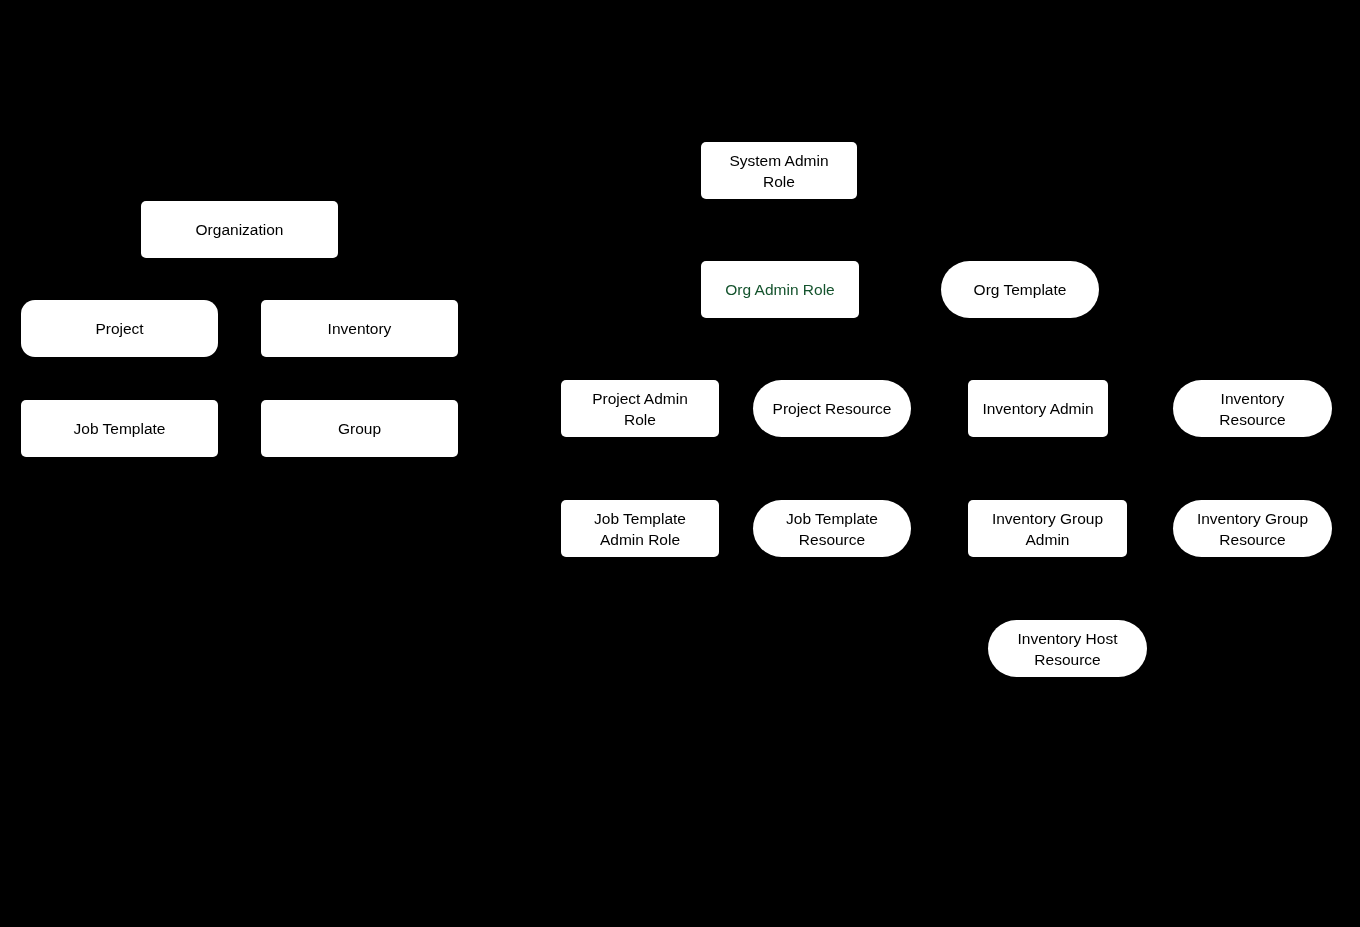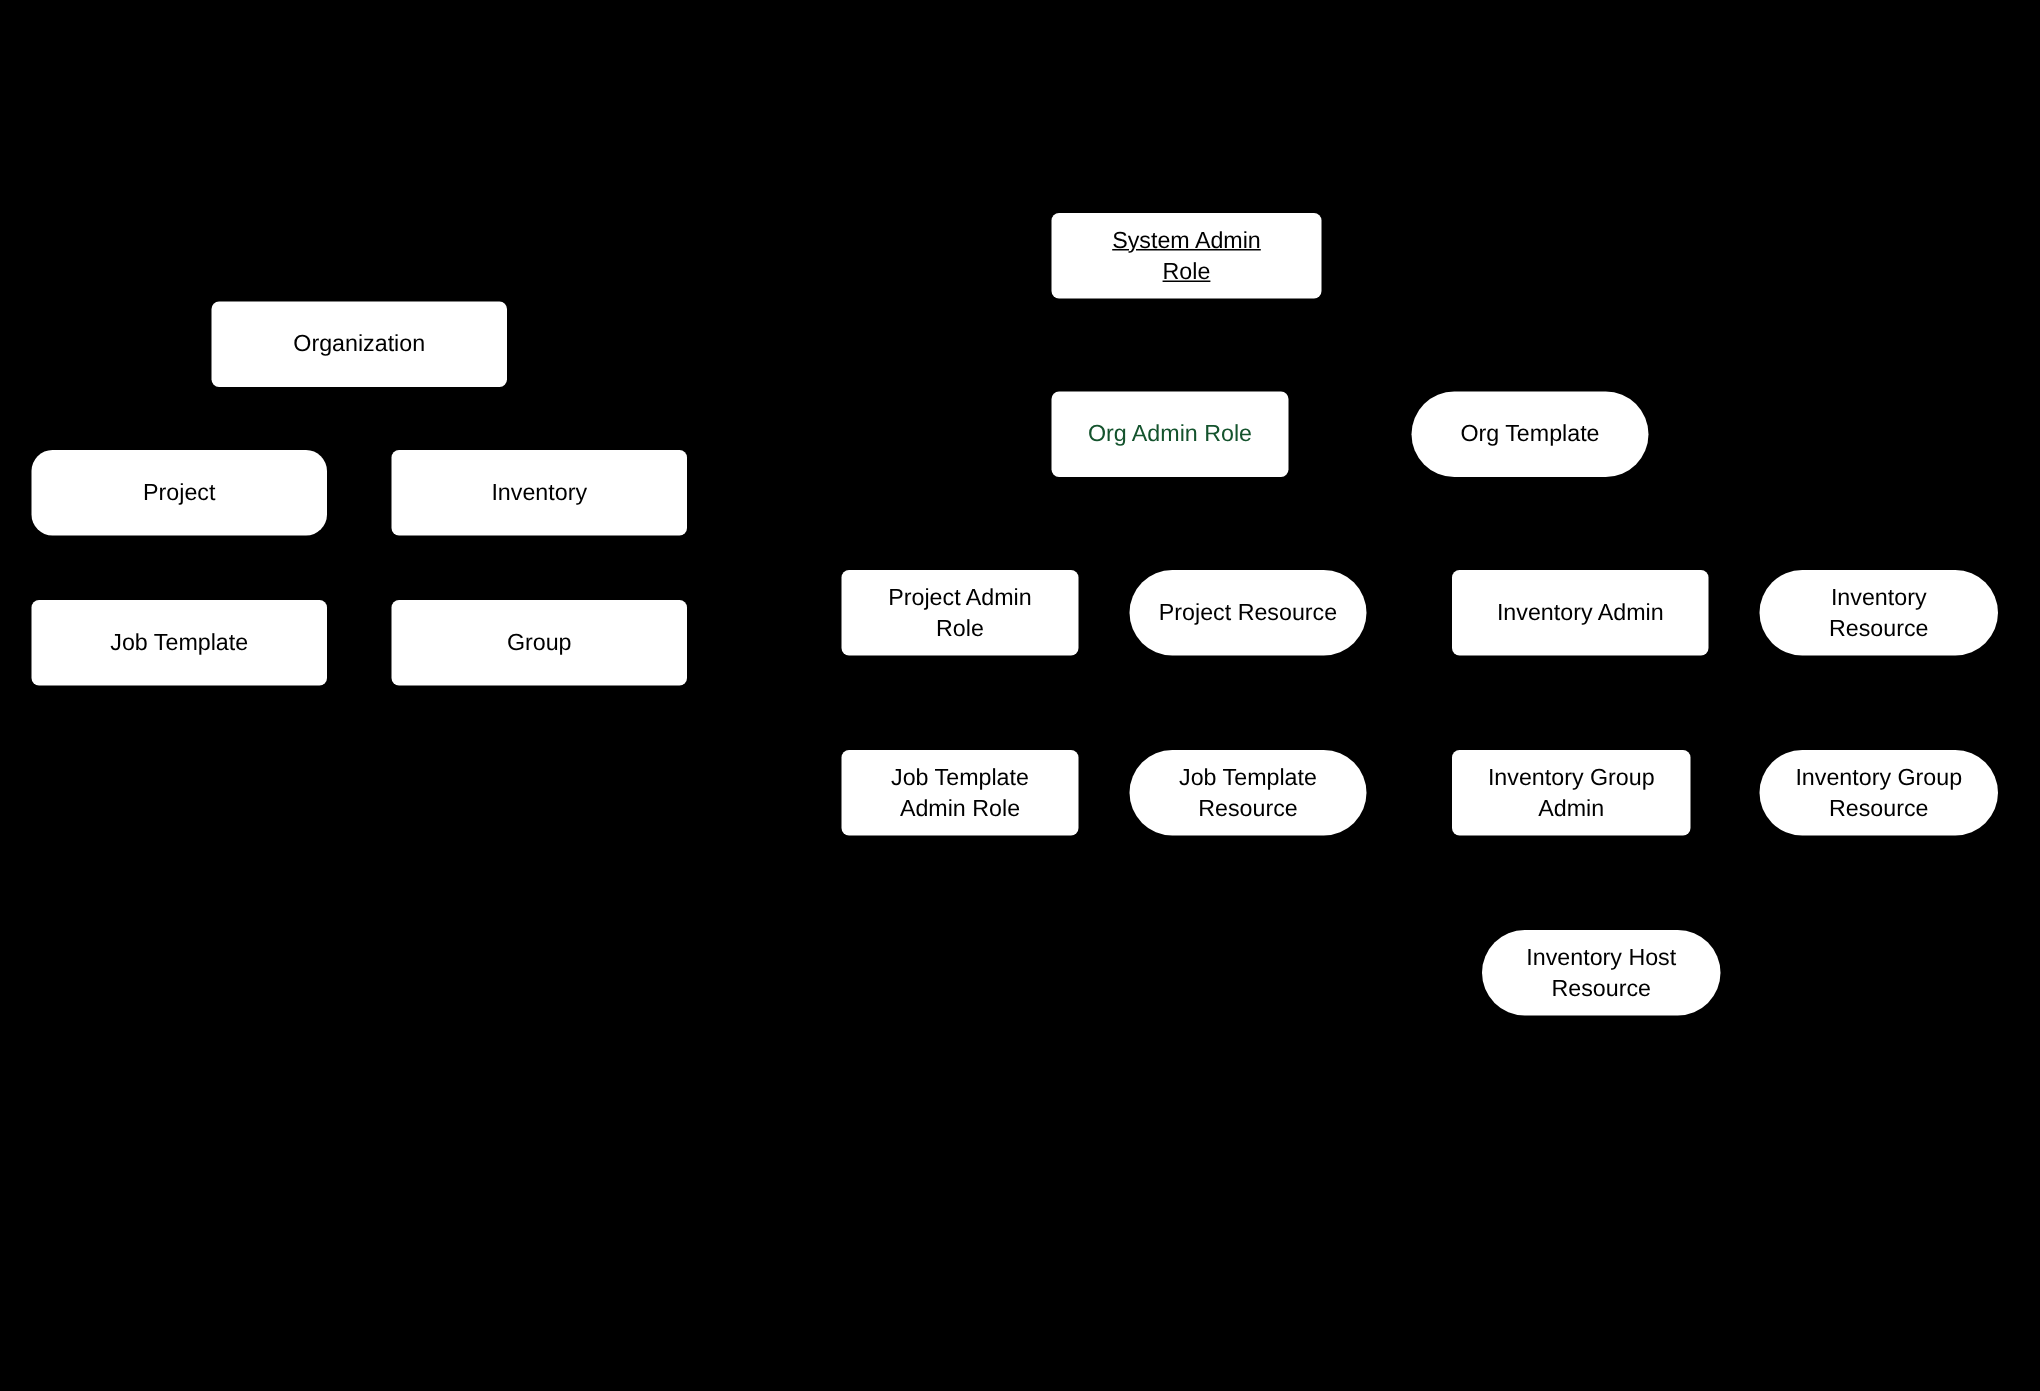--- a/index.html
+++ b/index.html
@@ -50,38 +50,38 @@
     </div>
     <div class="node rect" style="left: 261px; top: 300px; width: 197px; height: 57px; background: rgb(255, 255, 255); color: rgb(0, 0, 0);">
       <span class="node-label">Inventory</span>
     </div>
     <div class="node rect" style="left: 21px; top: 400px; width: 197px; height: 57px; background: rgb(255, 255, 255); color: rgb(0, 0, 0);">
       <span class="node-label">Job Template</span>
     </div>
     <div class="node rect" style="left: 261px; top: 400px; width: 197px; height: 57px; background: rgb(255, 255, 255); color: rgb(0, 0, 0);">
       <span class="node-label">Group</span>
     </div>
-    <div class="node rect" style="left: 701px; top: 142px; width: 180px; height: 57px; background: rgb(255, 255, 255); color: rgb(0, 0, 0); text-decoration: underline;">
+    <div class="node rect" style="left: 701px; top: 142px; width: 156px; height: 57px; background: rgb(255, 255, 255); color: rgb(0, 0, 0);">
       <span class="node-label">System Admin
 Role</span>
     </div>
     <div class="node rect" style="left: 701px; top: 261px; width: 158px; height: 57px; background: rgb(255, 255, 255); color: #14532d;">
       <span class="node-label">Org Admin Role</span>
     </div>
     <div class="node stadium" style="left: 941px; top: 261px; width: 158px; height: 57px; background: rgb(255, 255, 255); color: rgb(0, 0, 0);">
       <span class="node-label">Org Template</span>
     </div>
     <div class="node rect" style="left: 561px; top: 380px; width: 158px; height: 57px; background: #ffffff; color: rgb(0, 0, 0);">
       <span class="node-label">Project Admin
 Role</span>
     </div>
     <div class="node stadium" style="left: 753px; top: 380px; width: 158px; height: 57px; background: rgb(255, 255, 255); color: rgb(0, 0, 0);">
       <span class="node-label">Project Resource</span>
     </div>
-    <div class="node rect" style="left: 968px; top: 380px; width: 171px; height: 57px; background: rgb(255, 255, 255); color: rgb(0, 0, 0);">
+    <div class="node rect" style="left: 968px; top: 380px; width: 140px; height: 57px; background: rgb(255, 255, 255); color: rgb(0, 0, 0);">
       <span class="node-label">Inventory Admin</span>
     </div>
     <div class="node stadium" style="left: 1173px; top: 380px; width: 159px; height: 57px; background: rgb(255, 255, 255); color: rgb(0, 0, 0);">
       <span class="node-label">Inventory
 Resource</span>
     </div>
     <div class="node rect" style="left: 561px; top: 500px; width: 158px; height: 57px; background: rgb(255, 255, 255); color: rgb(0, 0, 0);">
       <span class="node-label">Job Template
 Admin Role</span>
     </div>

